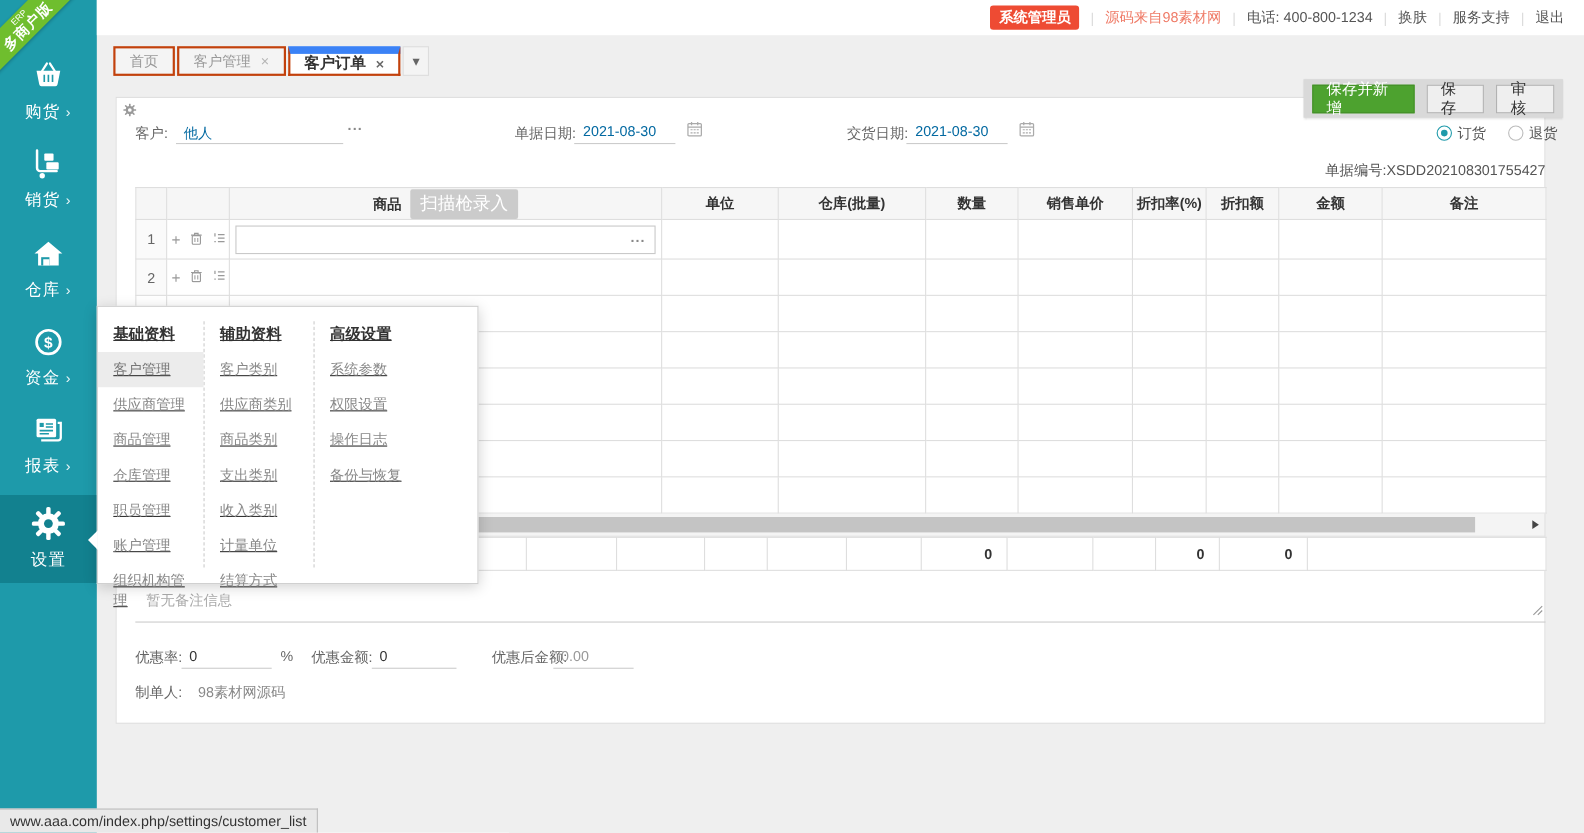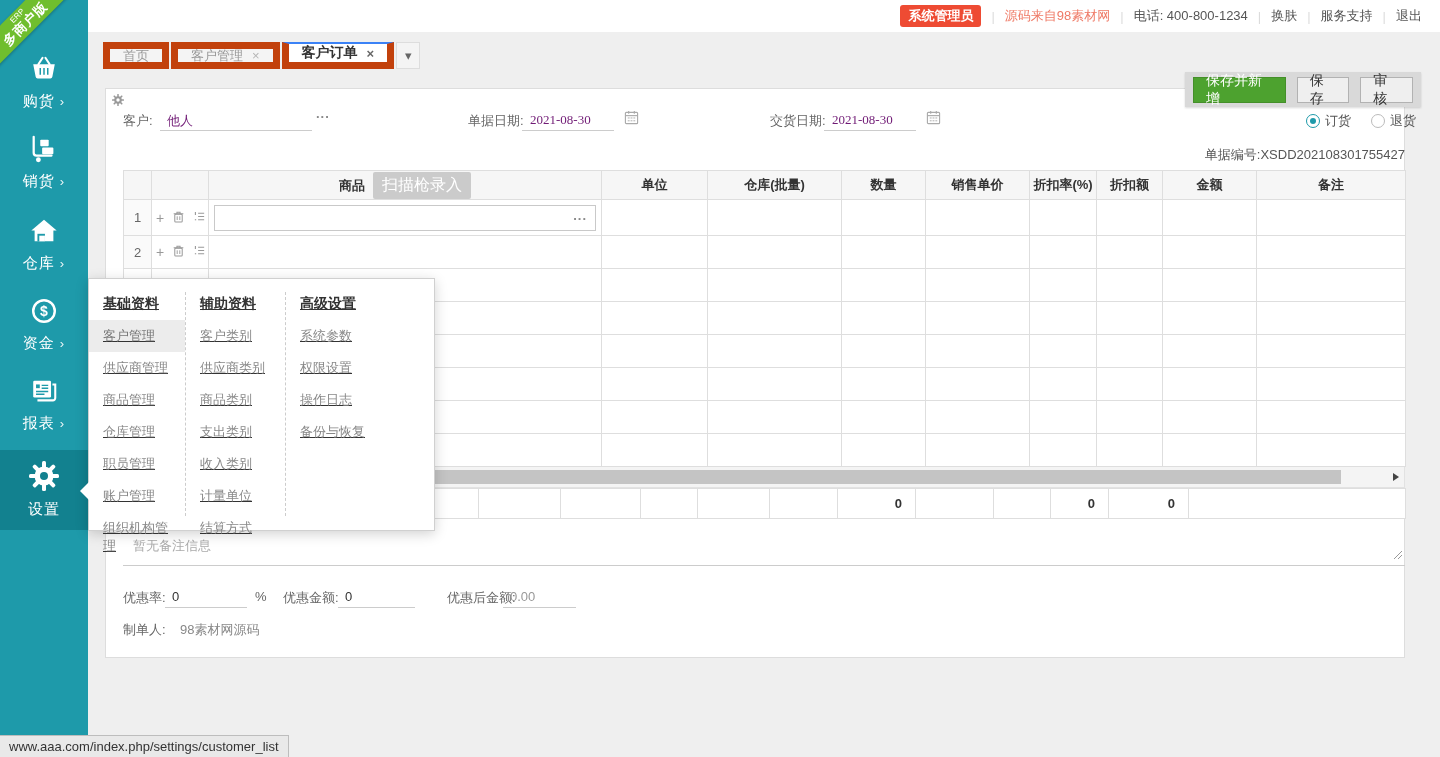--- a/index.html
+++ b/index.html
@@ -24,39 +24,39 @@
   
   #topbar { position:absolute; left:88px; top:0; width:1352px; height:32px; background:#fff; z-index:8; }
   #topbar-right { position:absolute; right:18px; top:5px; display:flex; align-items:center; gap:10px; color:#555; }
   .hdr-sep { color:#dcdcdc; }
   #admin-badge { background:#ee4b33; color:#fff; font-weight:bold; padding:2px 8px; border-radius:3px; }
   #source-link { color:#ef7a66; cursor:pointer; }
   .hdr-link { color:#555; cursor:pointer; }
   
   #tabbar { position:absolute; left:103px; top:42px; display:flex; gap:2px; z-index:9; align-items:flex-end; }
   .tab { height:27px; display:flex; align-items:center; gap:9px; padding:0 13px; background:#f4f4f4;
-    border:7px solid #c2410c; color:#999; cursor:pointer; }
+    border:2px solid #c2410c; color:#999; cursor:pointer; }
   .tab .x { color:#b5b5b5; font-size:13px; }
-  .tab.active { background:#fff; border-top:2px solid #3b82f6; color:#333; font-weight:bold; font-size:14px; }
+  .tab.active { background:#fff; border-top:7px solid #3b82f6; color:#333; font-weight:bold; font-size:14px; }
   .tab.active .x { color:#666; }
   .tab-caret { width:24px; height:27px; background:#f4f4f4; border:1px solid #ddd; display:flex;
     align-items:center; justify-content:center; color:#666; cursor:pointer; }
   
   #toolbar { position:absolute; left:1185px; top:72px; width:236px; height:35px; background:#d9d9d9;
     z-index:30; display:flex; align-items:center; gap:11px; padding:0 8px; box-shadow:0 1px 2px rgba(0,0,0,.15); }
   .btn { height:26px; padding:0 12px; display:flex; align-items:center; font-size:14px; cursor:pointer; }
   .btn-green { background:#4da22f; color:#fff; border:1px solid #448f29; }
   .btn-gray { background:#efefef; color:#333; border:1px solid #b2b2b2; }
   
   #panel { position:absolute; left:105px; top:88px; width:1300px; height:570px; background:#fff;
     border:1px solid #ddd; z-index:10; }
   #panel-gear { position:absolute; left:112px; top:94px; z-index:12; color:#999; }
   
   .flabel { position:absolute; color:#666; z-index:12; }
-  .fvalue { position:absolute; color:#701a75; z-index:12;font-family:Liberation Serif, serif; }
+  .fvalue { position:absolute; color:#0369a1; z-index:12; }
   .uline { position:absolute; border-bottom:1px solid #ccc; height:0; z-index:11; }
   #cust-ellipsis { position:absolute; left:316px; top:106px; color:#888; font-weight:bold; letter-spacing:1px; cursor:pointer; z-index:12; }
   .cal-icon { position:absolute; z-index:12; cursor:pointer; }
   
   #radio-group { position:absolute; left:1306px; top:112px; display:flex; gap:20px; align-items:center; z-index:12; }
   .radio-opt { display:flex; align-items:center; gap:5px; cursor:pointer; color:#555; }
   .radio { width:14px; height:14px; border-radius:50%; border:1px solid #1e9aaa; position:relative; background:#fff; }
   .radio.sel::after { content:""; position:absolute; left:3px; top:3px; width:6px; height:6px; border-radius:50%; background:#1e9aaa; }
   .radio.un { border-color:#bbb; }
   #order-no { position:absolute; left:1100px; top:146px; width:305px; text-align:right; color:#555; z-index:12; }

